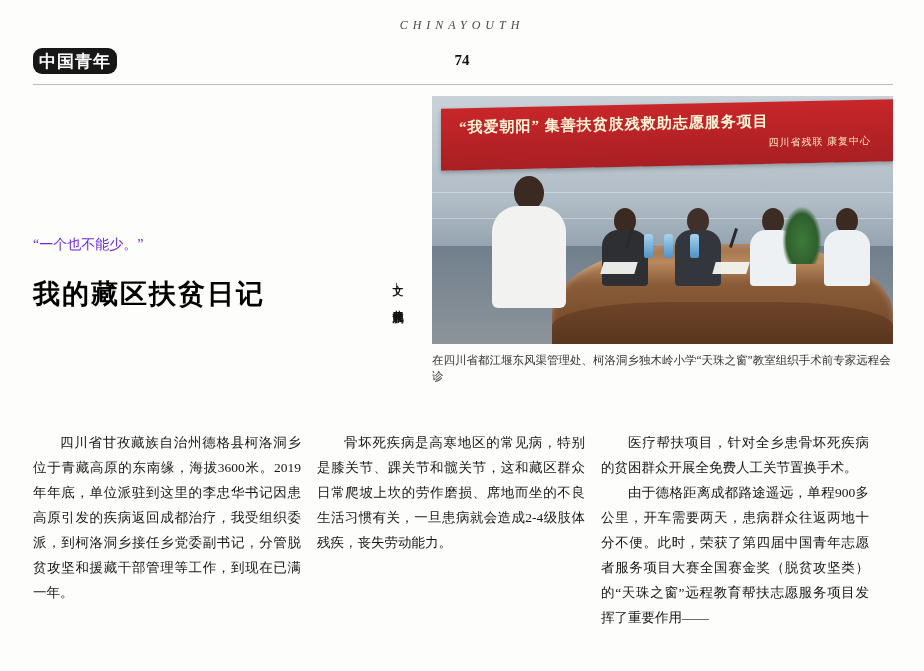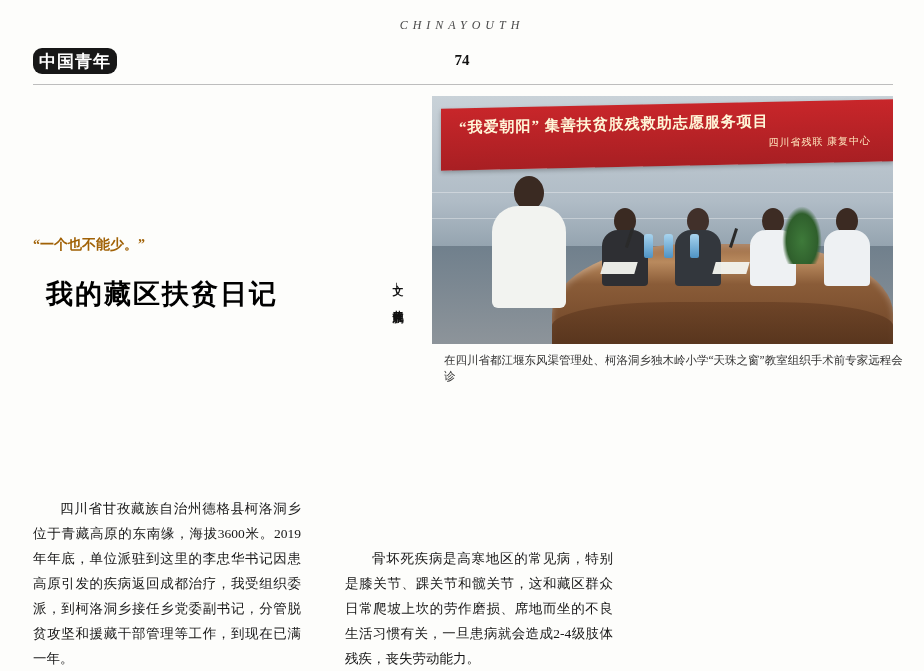--- a/index.html
+++ b/index.html
@@ -205,46 +205,45 @@
     width: 34px;
     height: 12px;
     background: #f3f4ef;
     transform: skewX(-16deg);
     opacity: 0.95;
   }
 
   .caption {
     position: absolute;
     top: 352px;
-    left: 444px;
+    left: 432px;
     width: 461px;
     font-size: 11.5px;
     line-height: 16px;
     color: #333;
     font-family: "Liberation Serif", serif;
   }
 
   
   .kicker {
     position: absolute;
     top: 236px;
     left: 33px;
     font-size: 14px;
-    font-weight: bold;
-    color: #a16207;
+    font-weight: normal;
+    color: #6d28d9;
   }
   .headline {
     position: absolute;
     top: 276px;
     left: 33px;
     font-size: 27px;
     font-weight: bold;
     letter-spacing: 2px;
     color: #000;
-    margin-left: 13px;
   }
   .byline {
     position: absolute;
     top: 236px;
     left: 389px;
     width: 16px;
     font-size: 11px;
     line-height: 15px;
     font-weight: bold;
     color: #111;
@@ -255,23 +254,22 @@
   }
 
   
   .cols {
     position: absolute;
     top: 430px;
     left: 33px;
     width: 860px;
     height: 241px;
     display: flex;
-    gap: 44px;
-    overflow: hidden;
-    align-items: flex-end;
+    gap: 16px;
+    overflow: hidden;
   }
   .col {
     width: 268px;
     font-size: 13.5px;
     line-height: 25px;
     text-align: justify;
     color: #161616;
     font-family: "Liberation Serif", serif;
   }
   .col p {
@@ -342,15 +340,19 @@
   <div class="headline">我的藏区扶贫日记</div>
   <div class="byline">文 — 黄鲲鹏</div>
 
   <div class="cols">
     <div class="col">
       <p>四川省甘孜藏族自治州德格县柯洛洞乡位于青藏高原的东南缘，海拔3600米。2019年年底，单位派驻到这里的李忠华书记因患高原引发的疾病返回成都治疗，我受组织委派，到柯洛洞乡接任乡党委副书记，分管脱贫攻坚和援藏干部管理等工作，到现在已满一年。</p>
     </div>
     <div class="col">
       <p>骨坏死疾病是高寒地区的常见病，特别是膝关节、踝关节和髋关节，这和藏区群众日常爬坡上坎的劳作磨损、席地而坐的不良生活习惯有关，一旦患病就会造成2-4级肢体残疾，丧失劳动能力。</p>
     </div>
+    <div class="col">
+      <p>医疗帮扶项目，针对全乡患骨坏死疾病的贫困群众开展全免费人工关节置换手术。</p>
+      <p>由于德格距离成都路途遥远，单程900多公里，开车需要两天，患病群众往返两地十分不便。此时，荣获了第四届中国青年志愿者服务项目大赛全国赛金奖（脱贫攻坚类）的“天珠之窗”远程教育帮扶志愿服务项目发挥了重要作用——</p>
+    </div>
   </div>
 
 </div>
 
 </body></html>

